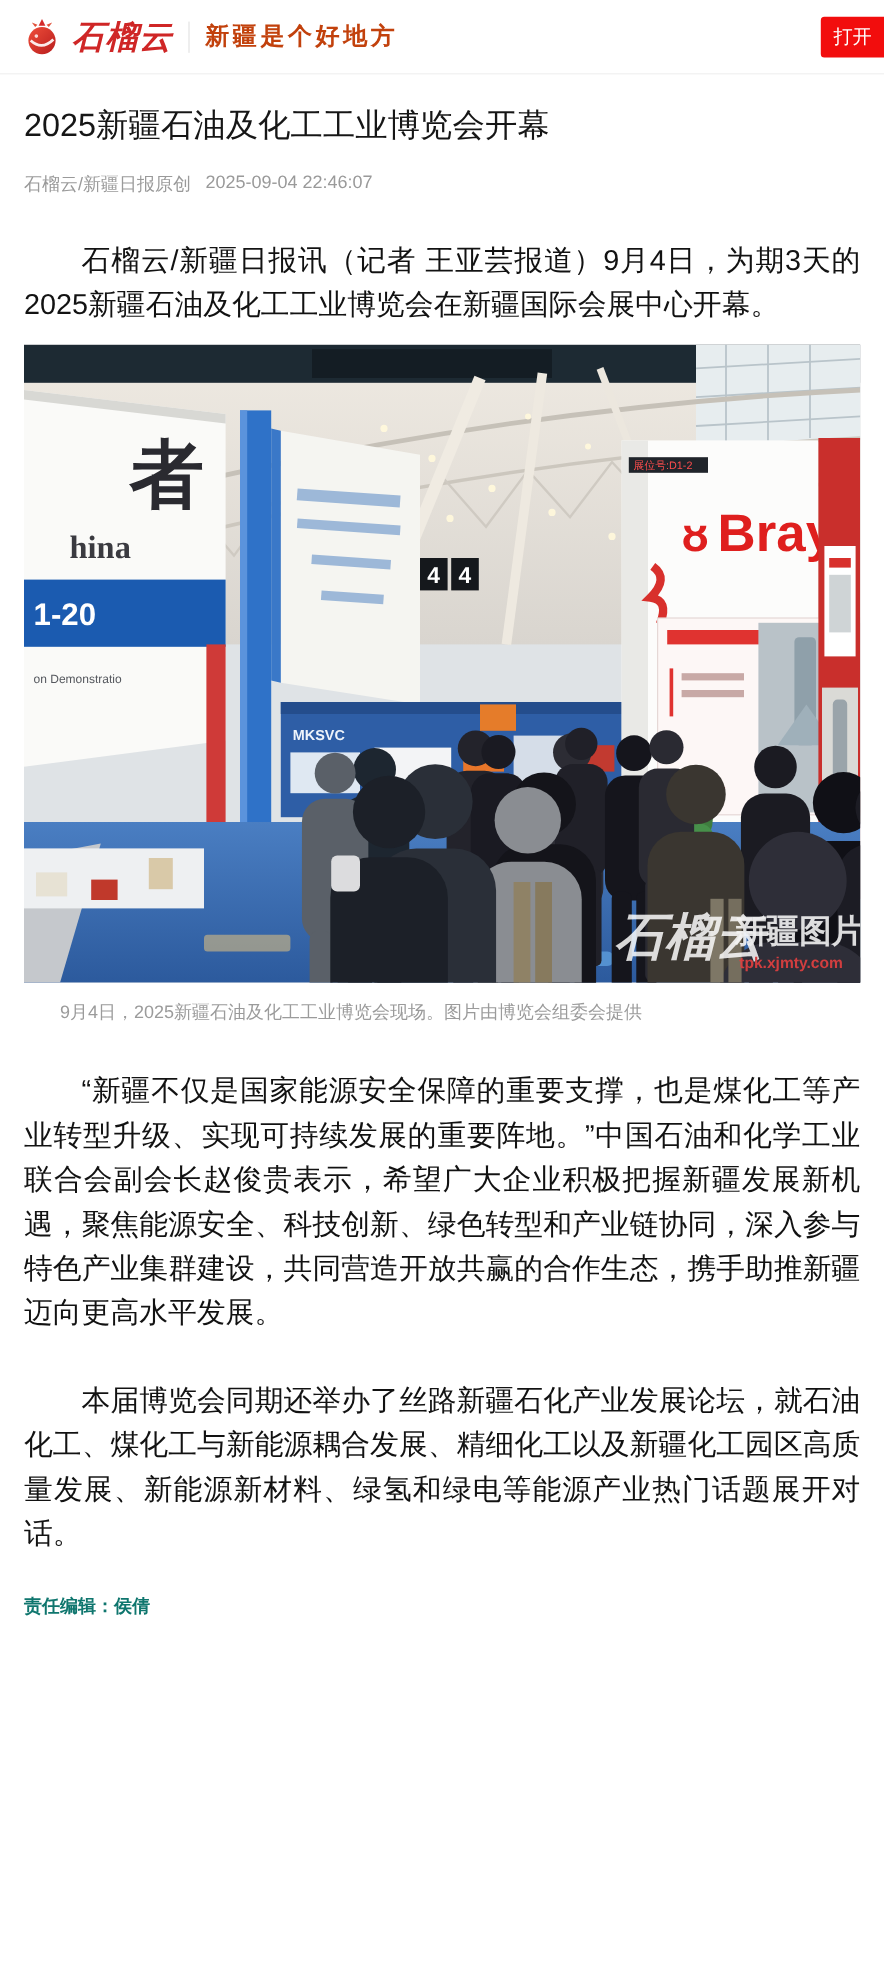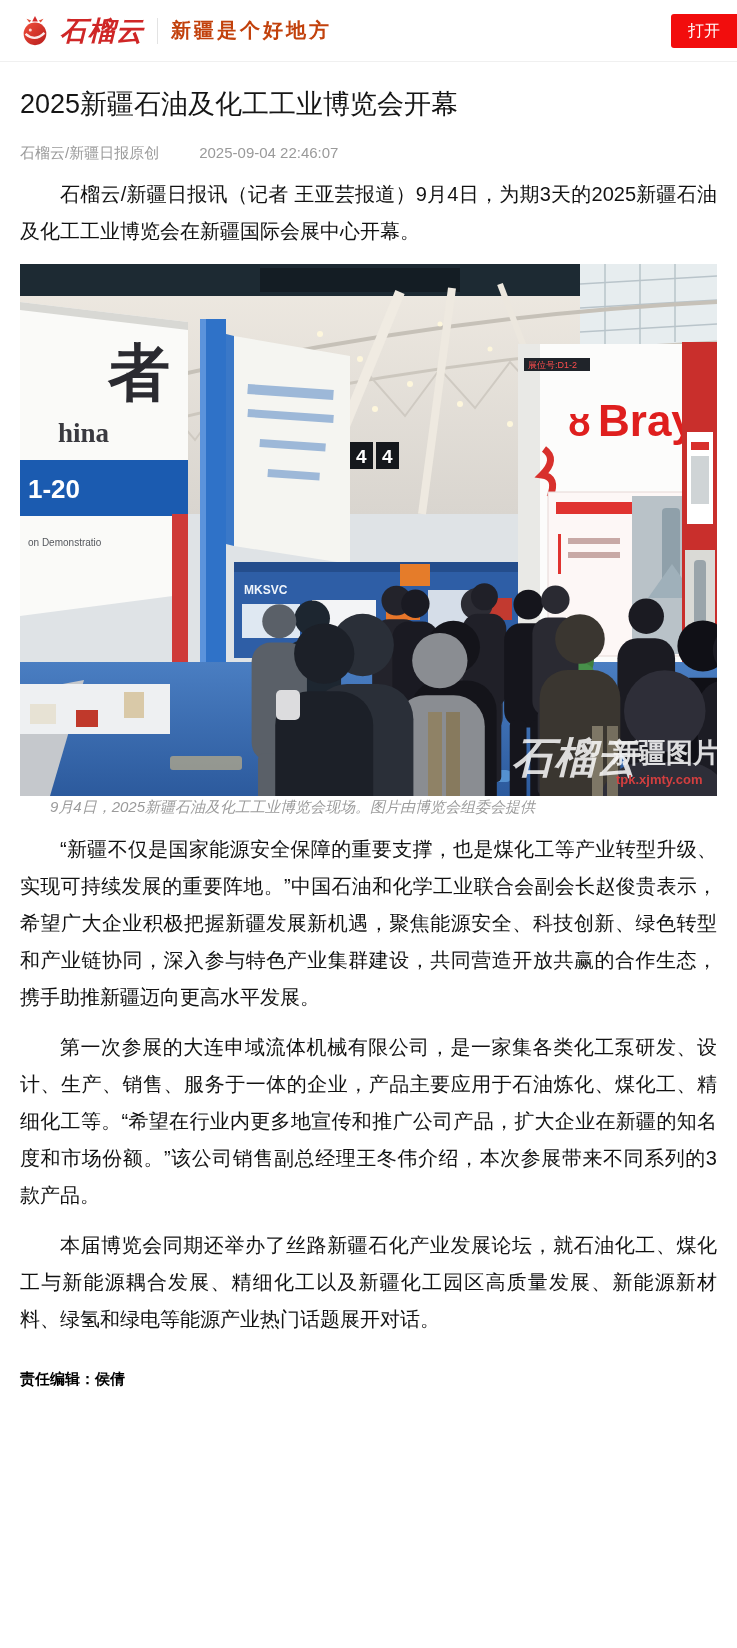--- a/index.html
+++ b/index.html
@@ -6,31 +6,31 @@
   html,body { width:737px; background:#fff; font-family:"Liberation Sans","DejaVu Sans",sans-serif; }
   body { height:1648px; overflow:hidden; position:relative; }
 
   
   .header { height:62px; display:flex; align-items:center; padding:0 0 0 18px; border-bottom:1px solid #f0f0f0; position:relative; background:#fff; }
   .logo-wrap { display:flex; align-items:center; gap:8px; cursor:pointer; }
   .logo-mark { width:34px; height:34px; }
   .logo-text { font-size:27px; font-weight:800; font-style:italic; color:#cf2626; letter-spacing:1px; }
   .header-divider { width:1px; height:26px; background:#e3e3e3; margin:0 13px; }
   .tagline { font-size:20px; font-weight:700; color:#c2410c; letter-spacing:3px; }
-  .open-btn { position:absolute; right:0; top:14px; width:66px; height:34px; background:#f20d0d; color:#fff; font-size:16px; border:none; border-radius:3px 0 0 3px; display:flex; align-items:center; justify-content:center; cursor:pointer; }
+  .open-btn { position:absolute; right:0; top:14px; width:53px; height:34px; background:#f20d0d; color:#fff; font-size:16px; border:none; border-radius:3px 0 0 3px; display:flex; align-items:center; justify-content:center; cursor:pointer; }
 
   
   .article { padding:0 20px; }
   .title { margin-top:24px; font-size:27px; line-height:36px; font-weight:400; color:#161616; }
-  .byline { margin-top:22px; font-size:15px; color:#9a9a9a; display:flex; gap:40px; }
-  .article p.body-p { margin-top:13px; font-size:20px; line-height:37px; color:#121212; text-align:justify; text-indent:2em; }
+  .byline { margin-top:22px; font-size:15px; color:#9a9a9a; display:flex; gap:12px; }
+  .article p.body-p { margin-top:36px; font-size:24px; line-height:37px; color:#121212; text-align:justify; text-indent:2em; }
   .photo { margin-top:14px; width:697px; height:532px; overflow:hidden; background:#dfe3e6; }
   .photo svg { display:block; }
-  .caption { font-size:15px; line-height:22px; color:#9b9b9b; padding-left:2em;font-style:italic; }
-  .editor { margin-top:32px; font-size:15px; font-weight:700; color:#000000; }
+  .caption { margin-top:14px; font-size:15px; line-height:22px; color:#9b9b9b; padding-left:2em; }
+  .editor { margin-top:32px; font-size:15px; font-weight:700; color:#0f766e; }
 </style>
 </head>
 <body>
 
 <div class="header">
   <div class="logo-wrap">
     <svg class="logo-mark" viewBox="0 0 36 36">
       <defs>
         <linearGradient id="pg" x1="0" y1="0" x2="1" y2="1">
           <stop offset="0" stop-color="#ef4e3a"></stop>
@@ -233,18 +233,17 @@
         <text x="492" y="508" font-size="42" font-weight="800" font-style="italic" fill="#ffffff" opacity=".9">石榴云</text>
         <text x="592" y="498" font-size="27" font-weight="700" fill="#ffffff" opacity=".92">新疆图片库</text>
         <text x="596" y="520" font-size="13" font-weight="700" fill="#e04040">tpk.xjmty.com</text>
       </g>
     </svg>
   </div>
 
   <div class="caption">9月4日，2025新疆石油及化工工业博览会现场。图片由博览会组委会提供</div>
 
   <p class="body-p">“新疆不仅是国家能源安全保障的重要支撑，也是煤化工等产业转型升级、实现可持续发展的重要阵地。”中国石油和化学工业联合会副会长赵俊贵表示，希望广大企业积极把握新疆发展新机遇，聚焦能源安全、科技创新、绿色转型和产业链协同，深入参与特色产业集群建设，共同营造开放共赢的合作生态，携手助推新疆迈向更高水平发展。</p>
-  <p class="body-p">第一次参展的大连申域流体机械有限公司，是一家集各类化工泵研发、设计、生产、销售、服务于一体的企业，产品主要应用于石油炼化、煤化工、精细化工等。“希望在行业内更多地宣传和推广公司产品，扩大企业在新疆的知名度和市场份额。”该公司销售副总经理王冬伟介绍，本次参展带来不同系列的3款产品。</p>
   <p class="body-p">本届博览会同期还举办了丝路新疆石化产业发展论坛，就石油化工、煤化工与新能源耦合发展、精细化工以及新疆化工园区高质量发展、新能源新材料、绿氢和绿电等能源产业热门话题展开对话。</p>
 
   <div class="editor">责任编辑：侯倩</div>
 
 </div>
 
 </body></html>

